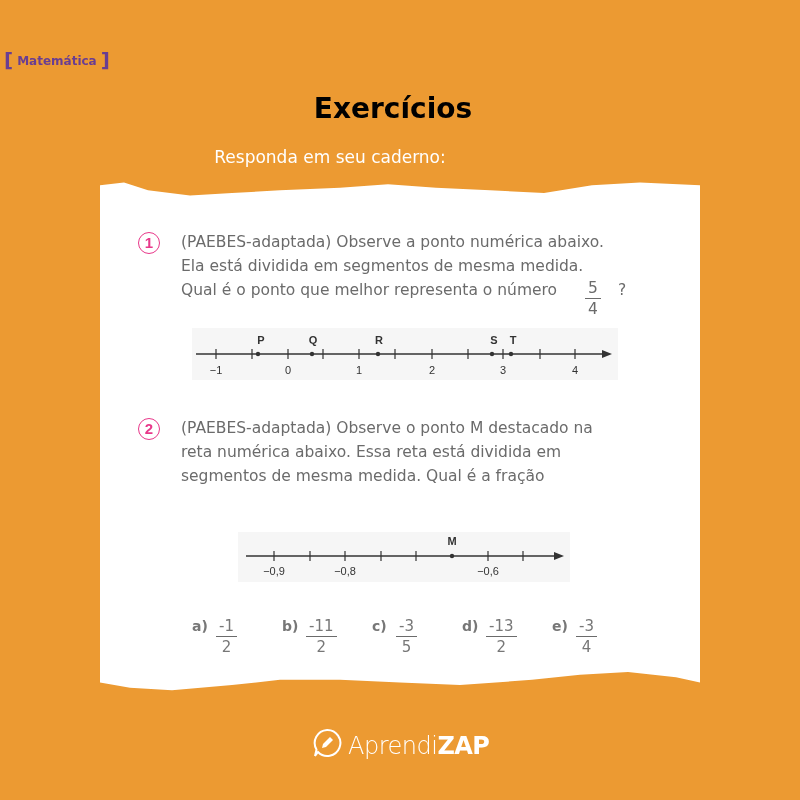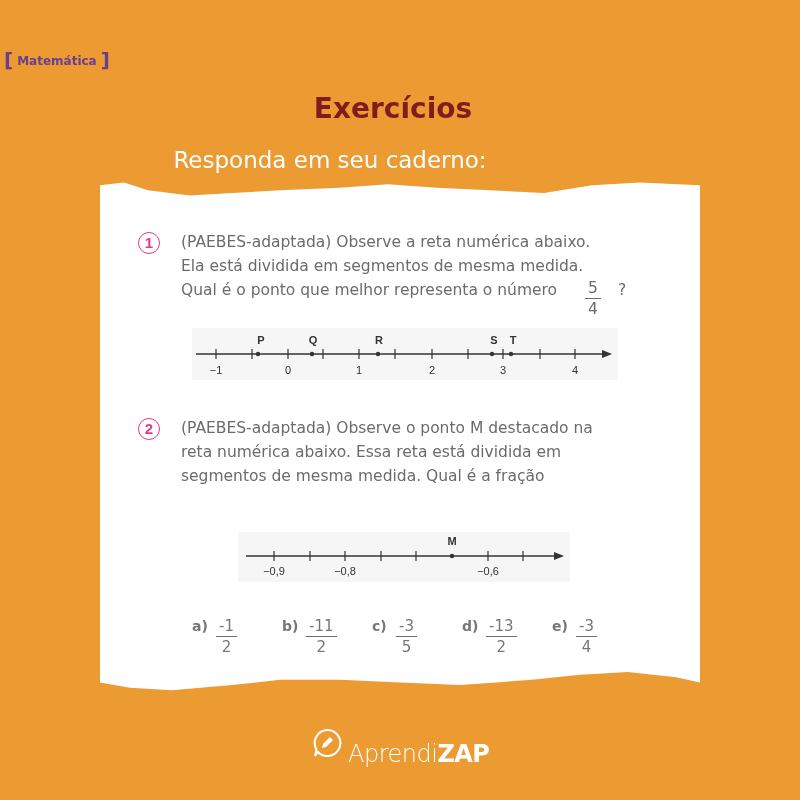--- a/index.html
+++ b/index.html
@@ -9,26 +9,26 @@
     font-family:"Liberation Sans", sans-serif;
   }
   .subject {
     position:absolute; top:48px; left:0; width:800px; text-align:left;
     color:#6A3E91; font-weight:bold; font-size:12px;
     font-family:"DejaVu Sans", sans-serif;
   }
   .subject .br { font-size:20px; vertical-align:-2px; margin:0 4px; font-weight:bold; }
   .title {
     position:absolute; top:92px; left:0; width:786px; text-align:center;
-    color:#7f1d1d; font-weight:bold; font-size:28px;
+    color:#000000; font-weight:bold; font-size:28px;
     font-family:"DejaVu Sans", sans-serif;
   }
   .subtitle {
     position:absolute; top:147px; left:0; width:660px; text-align:center;
-    color:#ffffff; font-size:23px;
+    color:#ffffff; font-size:17px;
     font-family:"DejaVu Sans", sans-serif;
   }
   .paper {
     position:absolute; left:100px; top:180px; width:600px; height:518px;
     background:#ffffff;
     clip-path: polygon(0% 1%, 4% 0.5%, 8% 2%, 15% 3%, 22% 2.5%, 30% 2%, 40% 1.5%, 48% 0.8%, 56% 1.5%, 65% 2%, 74% 2.5%, 82% 1%, 90% 0.5%, 100% 1%,
       100% 97%, 96% 96%, 88% 95%, 80% 95.5%, 72% 96.5%, 60% 97.5%, 50% 97%, 40% 96.5%, 30% 96.5%, 22% 97.5%, 12% 98.5%, 5% 98%, 0% 97%);
   }
   .q { position:absolute; left:38px; color:#6b6b6b; font-size:17px; line-height:24px; }
   .q .num {
@@ -43,39 +43,39 @@
   .numline { position:absolute; background:#f6f6f6; }
   .numline svg { display:block; }
   .options { position:absolute; left:92px; top:436px; width:420px; height:50px; }
   .opt { position:absolute; top:0; color:#777; font-family:"DejaVu Sans", sans-serif; font-size:15px; }
   .opt .lbl { position:absolute; top:2px; font-weight:bold; font-size:14px; }
   .opt .frac { position:absolute; left:24px; top:0; }
   .logo {
     position:absolute; top:728px; left:312px; width:200px; height:50px; color:#fff;
   }
   .logo .icon { position:absolute; left:0; top:0; width:30px; height:30px; }
-  .logo .brand { position:absolute; left:36px; top:12px; font-size:24px; font-family:"DejaVu Sans", sans-serif; font-weight:300; letter-spacing:-0.5px; }
+  .logo .brand { position:absolute; left:36px; top:4px; font-size:24px; font-family:"DejaVu Sans", sans-serif; font-weight:300; letter-spacing:-0.5px; }
   .logo .brand b { font-weight:bold; }
   .logo .grade { position:absolute; left:37px; top:30px; font-size:12px; font-style:italic;margin-top:40px; }
 </style>
 </head>
 <body>
 
 <div class="subject">
   <span class="br">[</span><span>Matemática</span><span class="br">]</span>
 </div>
 <div class="title">Exercícios</div>
 <div class="subtitle">Responda em seu caderno:</div>
 
 <div class="paper">
 
   <div class="q" style="top:50px;">
     <div class="num">1</div>
     <div class="text">
-      <div>(PAEBES-adaptada) Observe a reta numérica abaixo.</div>
+      <div>(PAEBES-adaptada) Observe a ponto numérica abaixo.</div>
       <div>Ela está dividida em segmentos de mesma medida.</div>
       <div style="position:relative;">
         <span>Qual é o ponto que melhor representa o número</span>
         <span class="frac" style="position:absolute; left:404px; top:0;">
           <span class="n">5</span>
           <span class="d">4</span>
         </span>
         <span style="position:absolute; left:437px; top:0;">?</span>
       </div>
     </div>

